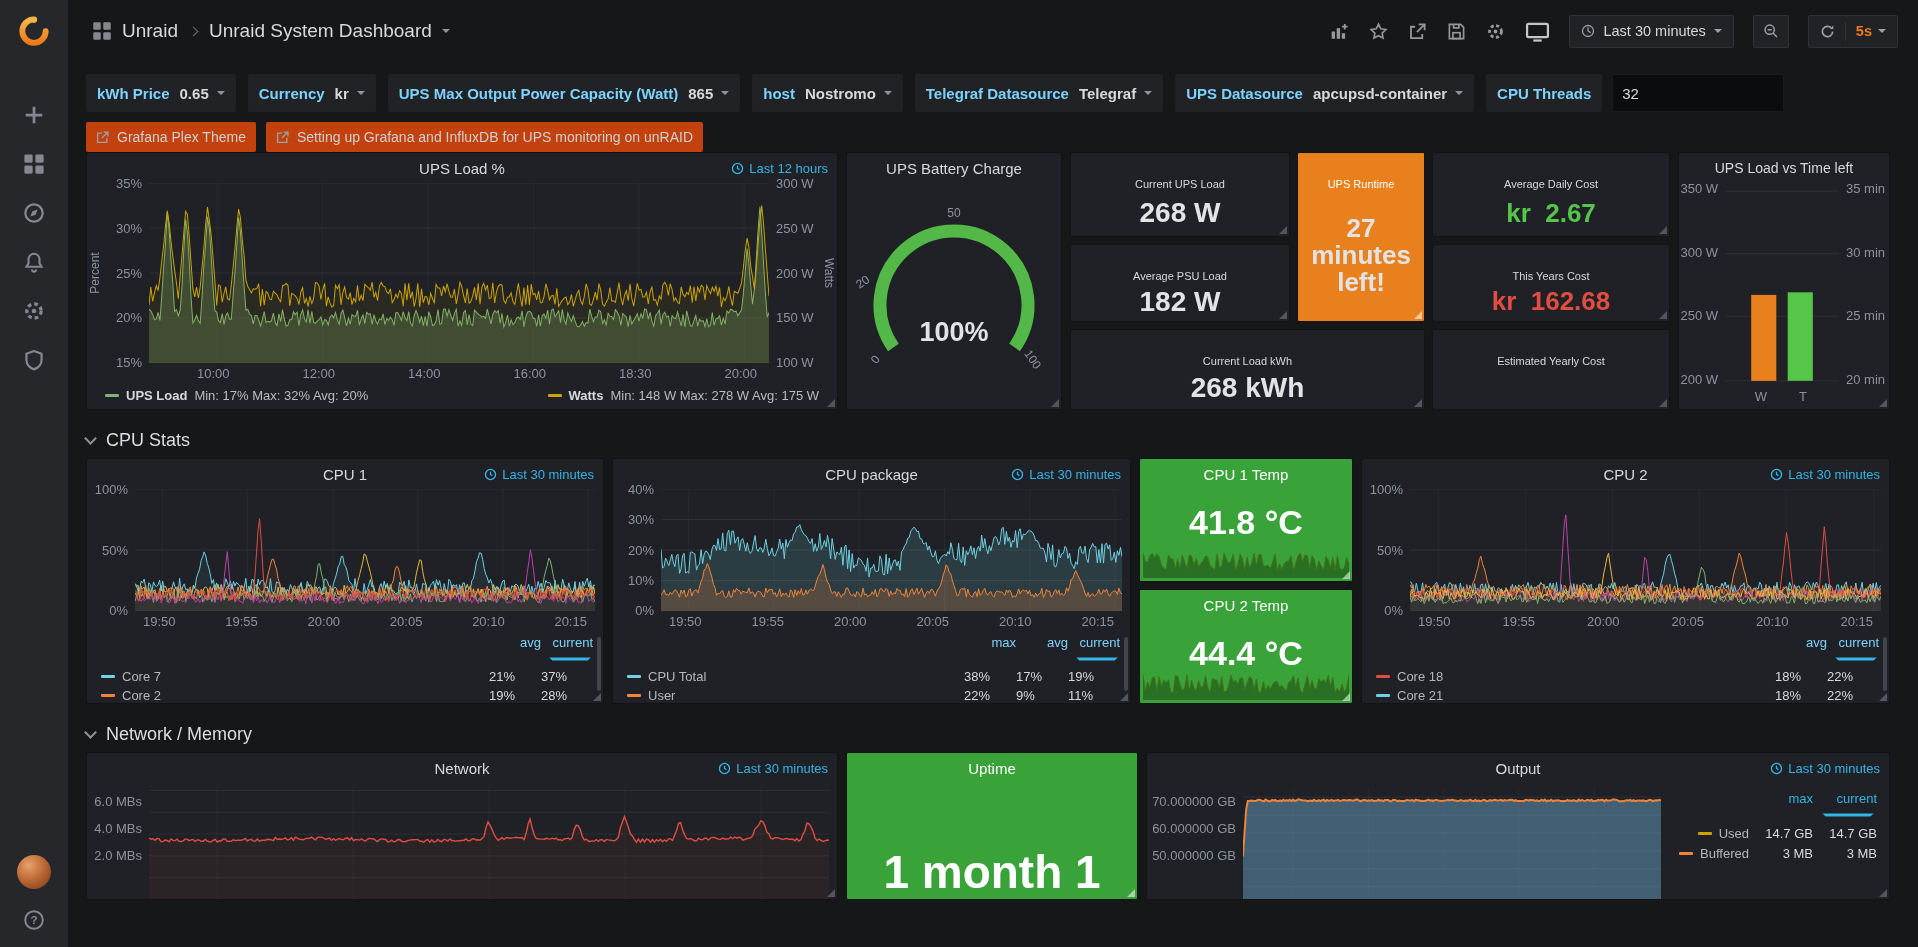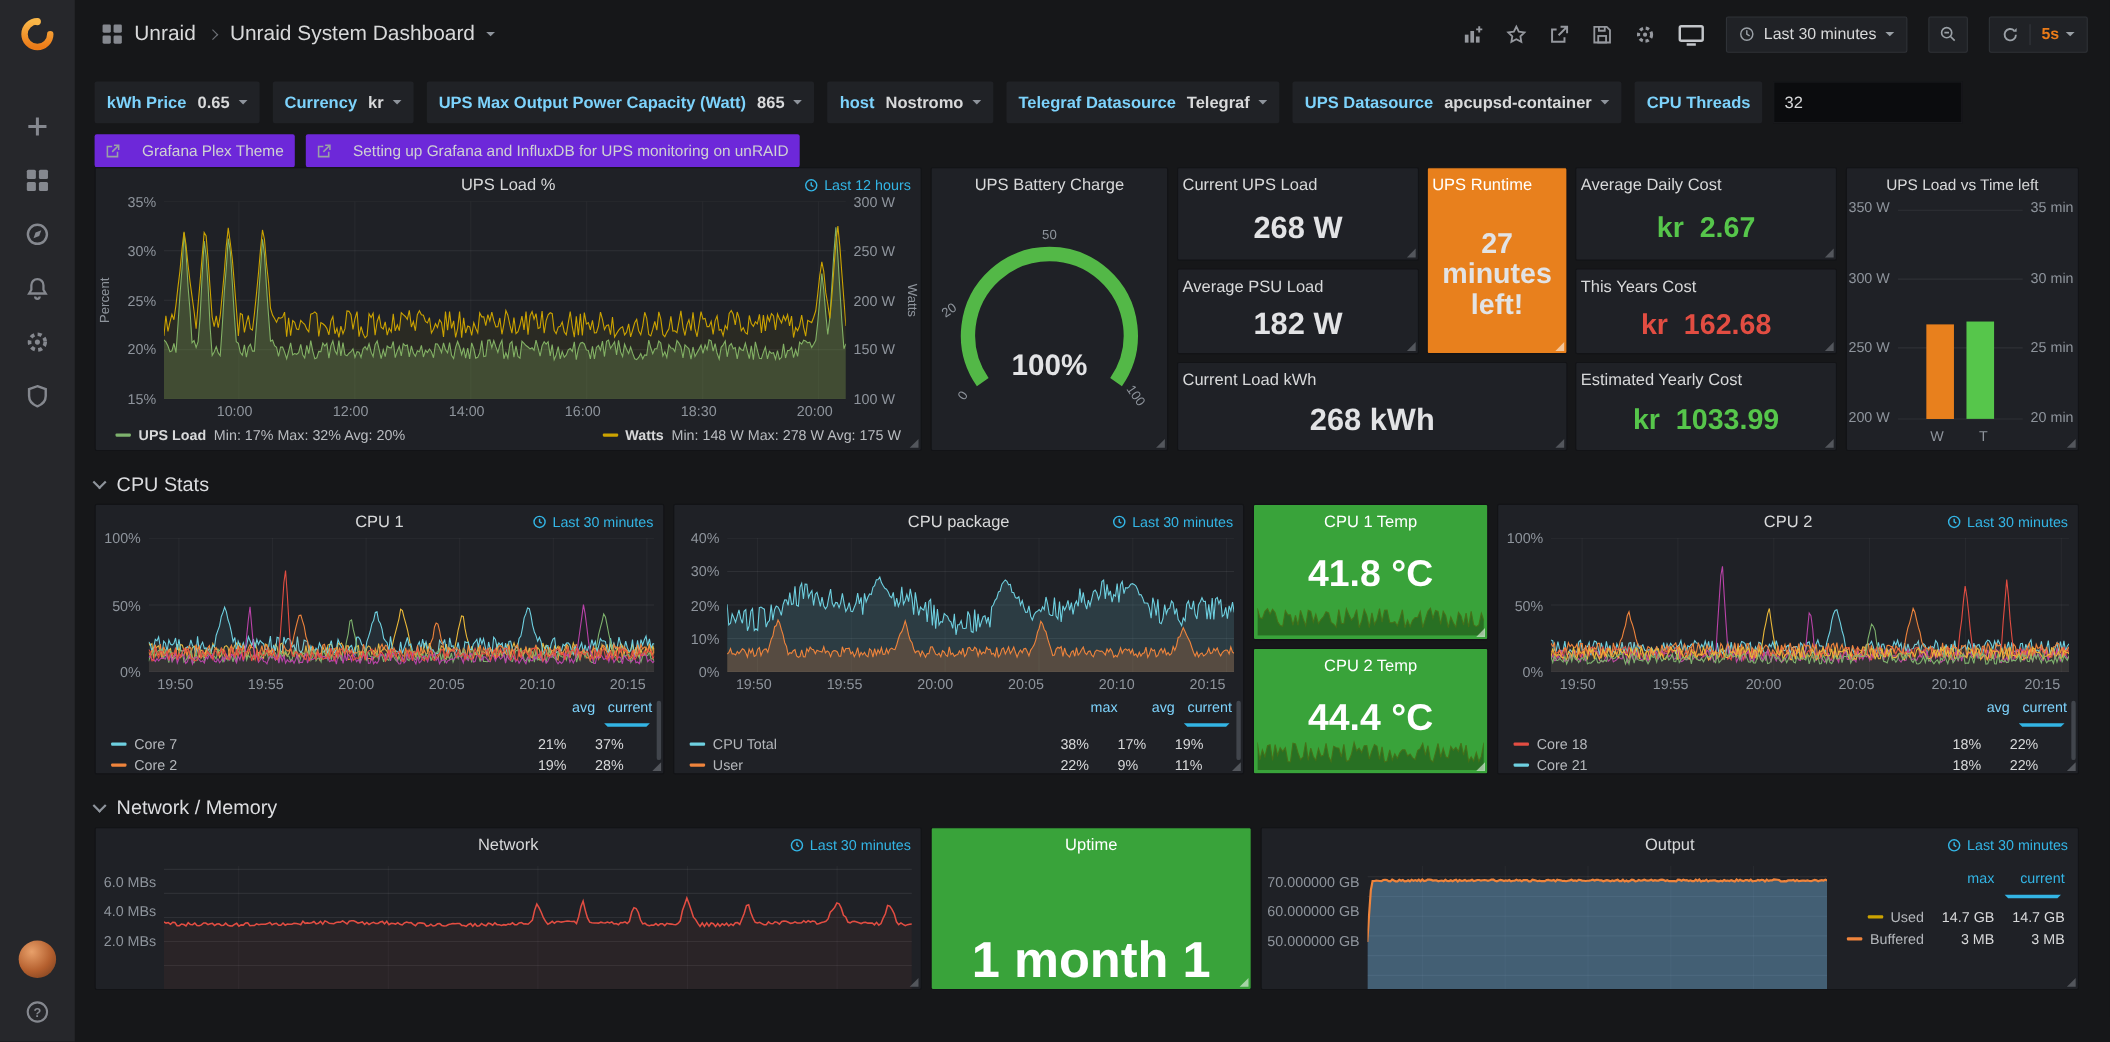--- a/index.html
+++ b/index.html
@@ -36,21 +36,21 @@
   .refresh-int{color:#eb7b18;display:flex;align-items:center;gap:6px;font-weight:600}
   
   .submenu{padding:12px 0 0 18px;flex:none}
   .var-row{display:flex;gap:12px;align-items:center;white-space:nowrap}
   .var-chip{display:flex;align-items:center;height:38px;background:#202226;border-radius:2px;padding:0 11px;gap:10px;font-size:15px}
   .var-label{color:#7dd3fc;font-weight:600}
   .var-value{color:#d8d9da;font-weight:600;display:flex;align-items:center;gap:8px}
   .var-value .caret{color:#8e949c}
   .var-input{height:38px;width:172px;background:#0b0c0e;border:1px solid #1a1b1e;color:#d8d9da;font-size:15px;padding:0 9px;margin-left:-2px;font-family:inherit}
   .links-row{display:flex;gap:10px;margin-top:10px}
-  .link-btn{display:flex;align-items:center;gap:20px;height:30px;padding:0 10px;background:#6d28d9;border-radius:2px;font-size:14px;color:#cfd1d3}
+  .link-btn{display:flex;align-items:center;gap:8px;height:30px;padding:0 10px;background:#c2410c;border-radius:2px;font-size:14px;color:#cfd1d3}
   .link-btn .ext{width:13px;height:13px;color:#9aa0a6}
   .link-btn .ext svg{width:100%;height:100%;display:block}
   
   .dash{padding:0 28px 0 18px}
   .row-head{display:flex;align-items:center;height:36px;margin-top:12px;font-size:18px;color:#dcdde0;gap:11px}
   .chev-d{width:9px;height:9px;border-right:2px solid #8e949c;border-bottom:2px solid #8e949c;transform:rotate(45deg);margin-top:-4px}
   .panels{display:flex;gap:8px}
   .panel{position:relative;background:#1f2126;border:1px solid #121316;border-radius:2px;overflow:hidden}
   .panel::after{content:"";position:absolute;right:2px;bottom:2px;width:0;height:0;border-style:solid;border-width:0 0 8px 8px;border-color:transparent transparent #53565c transparent}
   .panel-h{height:30px;position:relative;display:flex;align-items:center;justify-content:center;font-size:15px;font-weight:500;color:#d8d9da;flex:none}
@@ -71,21 +71,21 @@
   .ups-legend{grid-column:1/6;grid-row:3;display:flex;justify-content:space-between;align-items:center;padding:0 18px;font-size:13px}
   .leg-item{display:flex;align-items:center;gap:7px}
   .mark{display:inline-block;width:14px;height:3px;border-radius:1px}
   .leg-name{color:#d8d9da;font-weight:600}
   .leg-stats{color:#b9bcc0}
   .p-gauge{width:216px}
   .gauge-wrap{position:relative;height:222px}
   .gauge-value{position:absolute;left:0;right:0;top:130px;text-align:center;font-size:27px;font-weight:700;color:#e2e3e5}
   .p-stats{display:grid;grid-template-columns:220px 128px 1fr;grid-template-rows:85px 78px 1fr;gap:7px;width:600px}
   .statp{display:flex;flex-direction:column}
-  .stat-t{margin-top:7px;text-align:left;font-size:15px;font-weight:500;padding:0 4px}
+  .stat-t{margin-top:25px;text-align:center;font-size:11px;font-weight:500;padding:0 4px}
   .stat-v{flex:1;display:flex;align-items:center;justify-content:center;font-size:28px;font-weight:700;white-space:pre;color:#e2e3e5}
   .stat-v.sm{font-size:26px}
   .stat-v.wrap{white-space:normal;text-align:center;line-height:1.05;font-size:26px;padding:0 6px}
   .area-a{grid-area:1/1}.area-b{grid-area:2/1}.area-r{grid-area:1/2/3/3}.area-d{grid-area:1/3}
   .area-e{grid-area:2/3}.area-f{grid-area:3/1/4/3}.area-g{grid-area:3/3}
   .p-bars{flex:1;display:flex;flex-direction:column}
   .bars-grid{flex:1;display:grid;grid-template-columns:46px 1fr 50px;grid-template-rows:1fr 18px;padding-bottom:4px}
   .bars-grid .plot{grid-column:2;grid-row:1}
   .bars-grid .ylab{grid-row:1;margin:-2px 0 0 0}
   .cats{grid-column:2;grid-row:2;display:flex;justify-content:center;gap:22px;font-size:13px;color:#8e949c;padding-top:2px}
@@ -474,21 +474,20 @@
           <div class="panel statp area-e" data-interactable="false">
             <div class="stat-t" data-interactable="true">This Years Cost</div>
             <div class="stat-v sm" data-interactable="false" style="color: rgb(226, 77, 66);">kr  162.68</div>
           </div>
           <div class="panel statp area-f" data-interactable="false">
             <div class="stat-t" data-interactable="true">Current Load kWh</div>
             <div class="stat-v" data-interactable="false">268 kWh</div>
           </div>
           <div class="panel statp area-g" data-interactable="false">
             <div class="stat-t" data-interactable="true">Estimated Yearly Cost</div>
-            <div class="stat-v sm" data-interactable="false" style="color: rgb(86, 198, 75);">kr  1033.99</div>
           </div>
         </div>
 
         <div class="panel p-bars" data-interactable="false">
           <div class="panel-h" style="font-size:14px" data-interactable="false">
             <span data-interactable="true">UPS Load vs Time left</span>
           </div>
           <div class="bars-grid">
             <div class="ylab" style="grid-column:1" data-interactable="false">
               <span>350 W</span>

